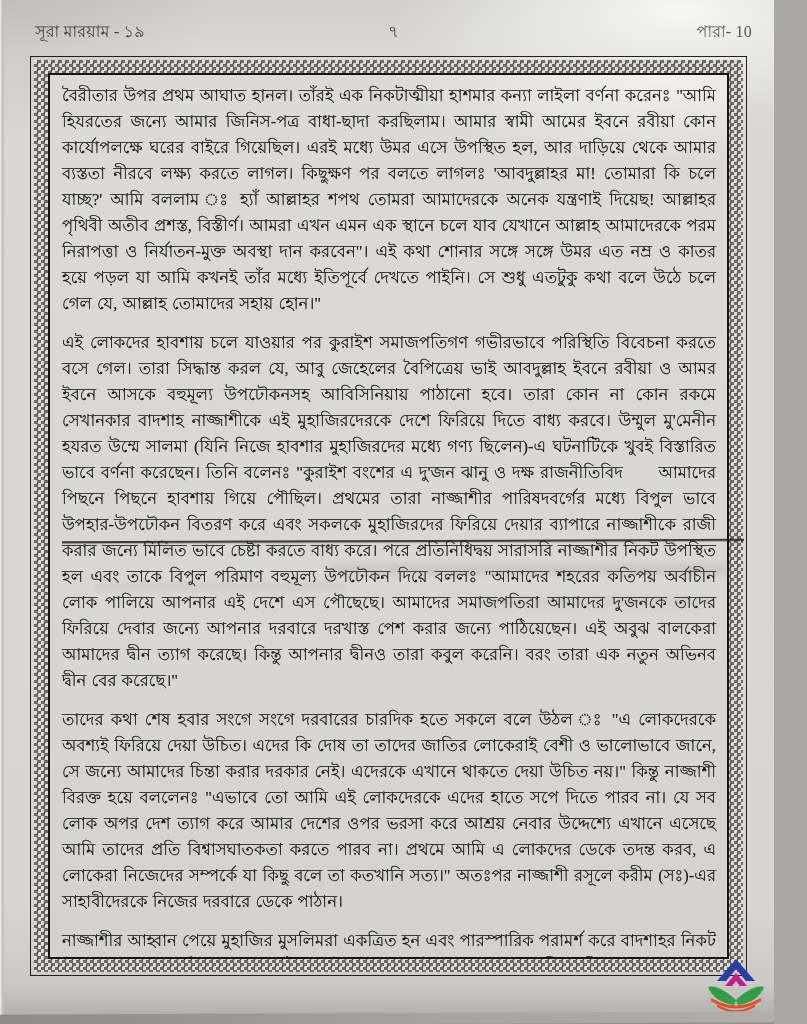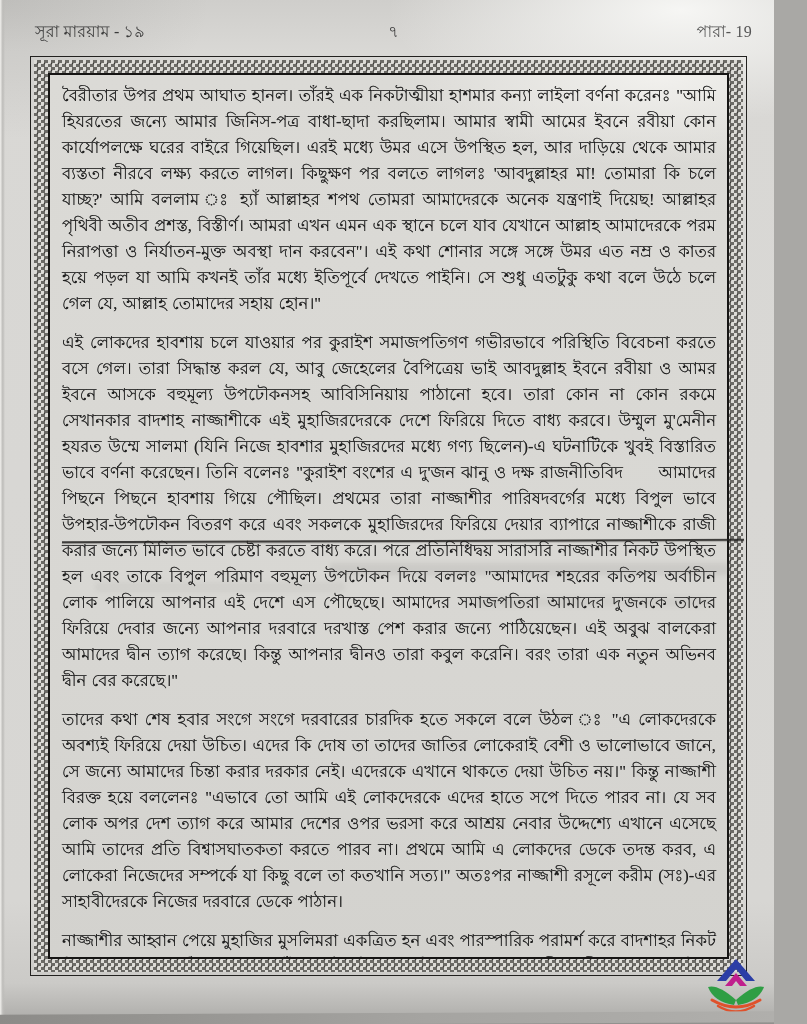--- a/index.html
+++ b/index.html
@@ -81,21 +81,21 @@
   }
 </style>
 </head>
 <body>
 
 <div class="scan">
 
   <div class="running-head">
     <span class="left">সূরা মারয়াম - ১৯</span>
     <span class="center">৭</span>
-    <span class="right">পারা- 19</span>
+    <span class="right">পারা- 10</span>
   </div>
 
   <div class="frame">
     <div class="ornament">
       <div class="inner">
         <div class="body-text">
           <p>বৈরীতার উপর প্রথম আঘাত হানল। তাঁরই এক নিকটাত্মীয়া হাশমার কন্যা লাইলা বর্ণনা করেনঃ "আমি হিযরতের জন্যে আমার জিনিস-পত্র বাধা-ছাদা করছিলাম। আমার স্বামী আমের ইবনে রবীয়া কোন কার্যোপলক্ষে ঘরের বাইরে গিয়েছিল। এরই মধ্যে উমর এসে উপস্থিত হল, আর দাড়িয়ে থেকে আমার ব্যস্ততা নীরবে লক্ষ্য করতে লাগল। কিছুক্ষণ পর বলতে লাগলঃ 'আবদুল্লাহর মা! তোমারা কি চলে যাচ্ছ?' আমি বললাম ঃ হ্যাঁ আল্লাহর শপথ তোমরা আমাদেরকে অনেক যন্ত্রণাই দিয়েছ! আল্লাহর পৃথিবী অতীব প্রশস্ত, বিস্তীর্ণ। আমরা এখন এমন এক স্থানে চলে যাব যেখানে আল্লাহ আমাদেরকে পরম নিরাপত্তা ও নির্যাতন-মুক্ত অবস্থা দান করবেন"। এই কথা শোনার সঙ্গে সঙ্গে উমর এত নম্র ও কাতর হয়ে পড়ল  যা আমি কখনই তাঁর মধ্যে ইতিপূর্বে দেখতে পাইনি। সে শুধু এতটুকু কথা বলে উঠে চলে গেল যে, আল্লাহ তোমাদের সহায় হোন।"</p>
           <p>এই লোকদের হাবশায় চলে যাওয়ার পর কুরাইশ সমাজপতিগণ গভীরভাবে পরিস্থিতি বিবেচনা করতে বসে গেল। তারা সিদ্ধান্ত করল যে, আবু জেহেলের বৈপিত্রেয় ভাই আবদুল্লাহ ইবনে রবীয়া ও আমর ইবনে আসকে বহুমূল্য উপঢৌকনসহ আবিসিনিয়ায় পাঠানো হবে। তারা কোন না কোন রকমে সেখানকার বাদশাহ নাজ্জাশীকে এই মুহাজিরদেরকে দেশে ফিরিয়ে  দিতে বাধ্য করবে। উম্মুল মু'মেনীন হযরত উম্মে সালমা (যিনি নিজে হাবশার মুহাজিরদের মধ্যে গণ্য ছিলেন)-এ ঘটনাটিকে খুবই বিস্তারিত ভাবে বর্ণনা করেছেন। তিনি বলেনঃ "কুরাইশ বংশের এ দু'জন ঝানু ও দক্ষ রাজনীতিবিদ &nbsp;&nbsp;&nbsp;&nbsp; আমাদের পিছনে পিছনে হাবশায় গিয়ে পৌছিল। প্রথমের তারা নাজ্জাশীর পারিষদবর্গের মধ্যে বিপুল ভাবে উপহার-উপঢৌকন বিতরণ করে এবং সকলকে মুহাজিরদের  ফিরিয়ে দেয়ার ব্যাপারে নাজ্জাশীকে রাজী করার জন্যে মিলিত ভাবে চেষ্টা করতে বাধ্য করে। পরে প্রতিনিধিদ্বয় সারাসরি নাজ্জাশীর নিকট উপস্থিত হল এবং তাকে বিপুল পরিমাণ বহুমূল্য উপঢৌকন দিয়ে বললঃ "আমাদের শহরের কতিপয় অর্বাচীন লোক পালিয়ে আপনার এই দেশে এস পৌছেছে। আমাদের সমাজপতিরা আমাদের দু'জনকে তাদের ফিরিয়ে দেবার জন্যে আপনার দরবারে দরখাস্ত পেশ করার জন্যে পাঠিয়েছেন। এই অবুঝ বালকেরা আমাদের দ্বীন ত্যাগ করেছে। কিন্তু আপনার দ্বীনও তারা কবুল করেনি। বরং তারা এক নতুন অভিনব দ্বীন বের করেছে।"</p>
           <p>তাদের কথা শেষ হবার সংগে সংগে দরবারের চারদিক হতে সকলে বলে উঠল ঃ "এ লোকদেরকে অবশ্যই ফিরিয়ে দেয়া উচিত। এদের কি দোষ তা তাদের জাতির লোকেরাই বেশী ও ভালোভাবে জানে, সে জন্যে আমাদের চিন্তা করার দরকার নেই। এদেরকে এখানে থাকতে দেয়া উচিত নয়।" কিন্তু নাজ্জাশী বিরক্ত হয়ে বললেনঃ "এভাবে তো আমি এই লোকদেরকে এদের হাতে সপে দিতে পারব না। যে সব লোক অপর দেশ ত্যাগ করে আমার দেশের ওপর ভরসা করে আশ্রয় নেবার উদ্দেশ্যে এখানে এসেছে আমি তাদের প্রতি বিশ্বাসঘাতকতা করতে পারব না। প্রথমে আমি এ লোকদের ডেকে তদন্ত করব, এ লোকেরা নিজেদের সম্পর্কে যা কিছু বলে তা কতখানি সত্য।" অতঃপর নাজ্জাশী রসূলে করীম (সঃ)-এর সাহাবীদেরকে নিজের দরবারে ডেকে পাঠান।</p>
           <p>নাজ্জাশীর আহ্বান পেয়ে মুহাজির মুসলিমরা একত্রিত হন এবং পারস্পারিক পরামর্শ করে বাদশাহর নিকট কি বলা হবে তা ঠিক করেন। তাঁরা সর্বসম্মতি-ক্রমে সিদ্ধান্ত করলেন, নবী কারীম (সঃ) যে শিক্ষা তাদেরকে দিয়েছেন কোনরূপ হ্রাস-বৃদ্ধি না করে তাই তাঁর সামনে পেশ করবেন। নাজ্জাশী তাদেরকে এখানে থাকতে দেয় আর না দেয়, সে বিষয়ে কোনই চিন্তা করা চলবে না। তারা দরবারে  পৌছিলে নাজ্জাশী সর্বপ্রথম প্রশ্ন করলেনঃ "তোমরা নিজেদের দেশের প্রচলিত দ্বীন ত্যাগও করলে আর আমার দ্বীনও কবুল করলে না, না দুনিয়ার অন্য কোন প্রচলিত দ্বীন কবুল করলে, এ তোমরা কি করলে? তোমাদের এই নতুন দ্বীন কি?" এর জবাবে মুহাজিরদের পক্ষ হতে হযরত জাফর ইবনে আবু তালিব একটি  উপস্থিত বক্তৃতা পেশ করেন। বক্তৃতায় তিনি প্রথমে আরবের</p>

